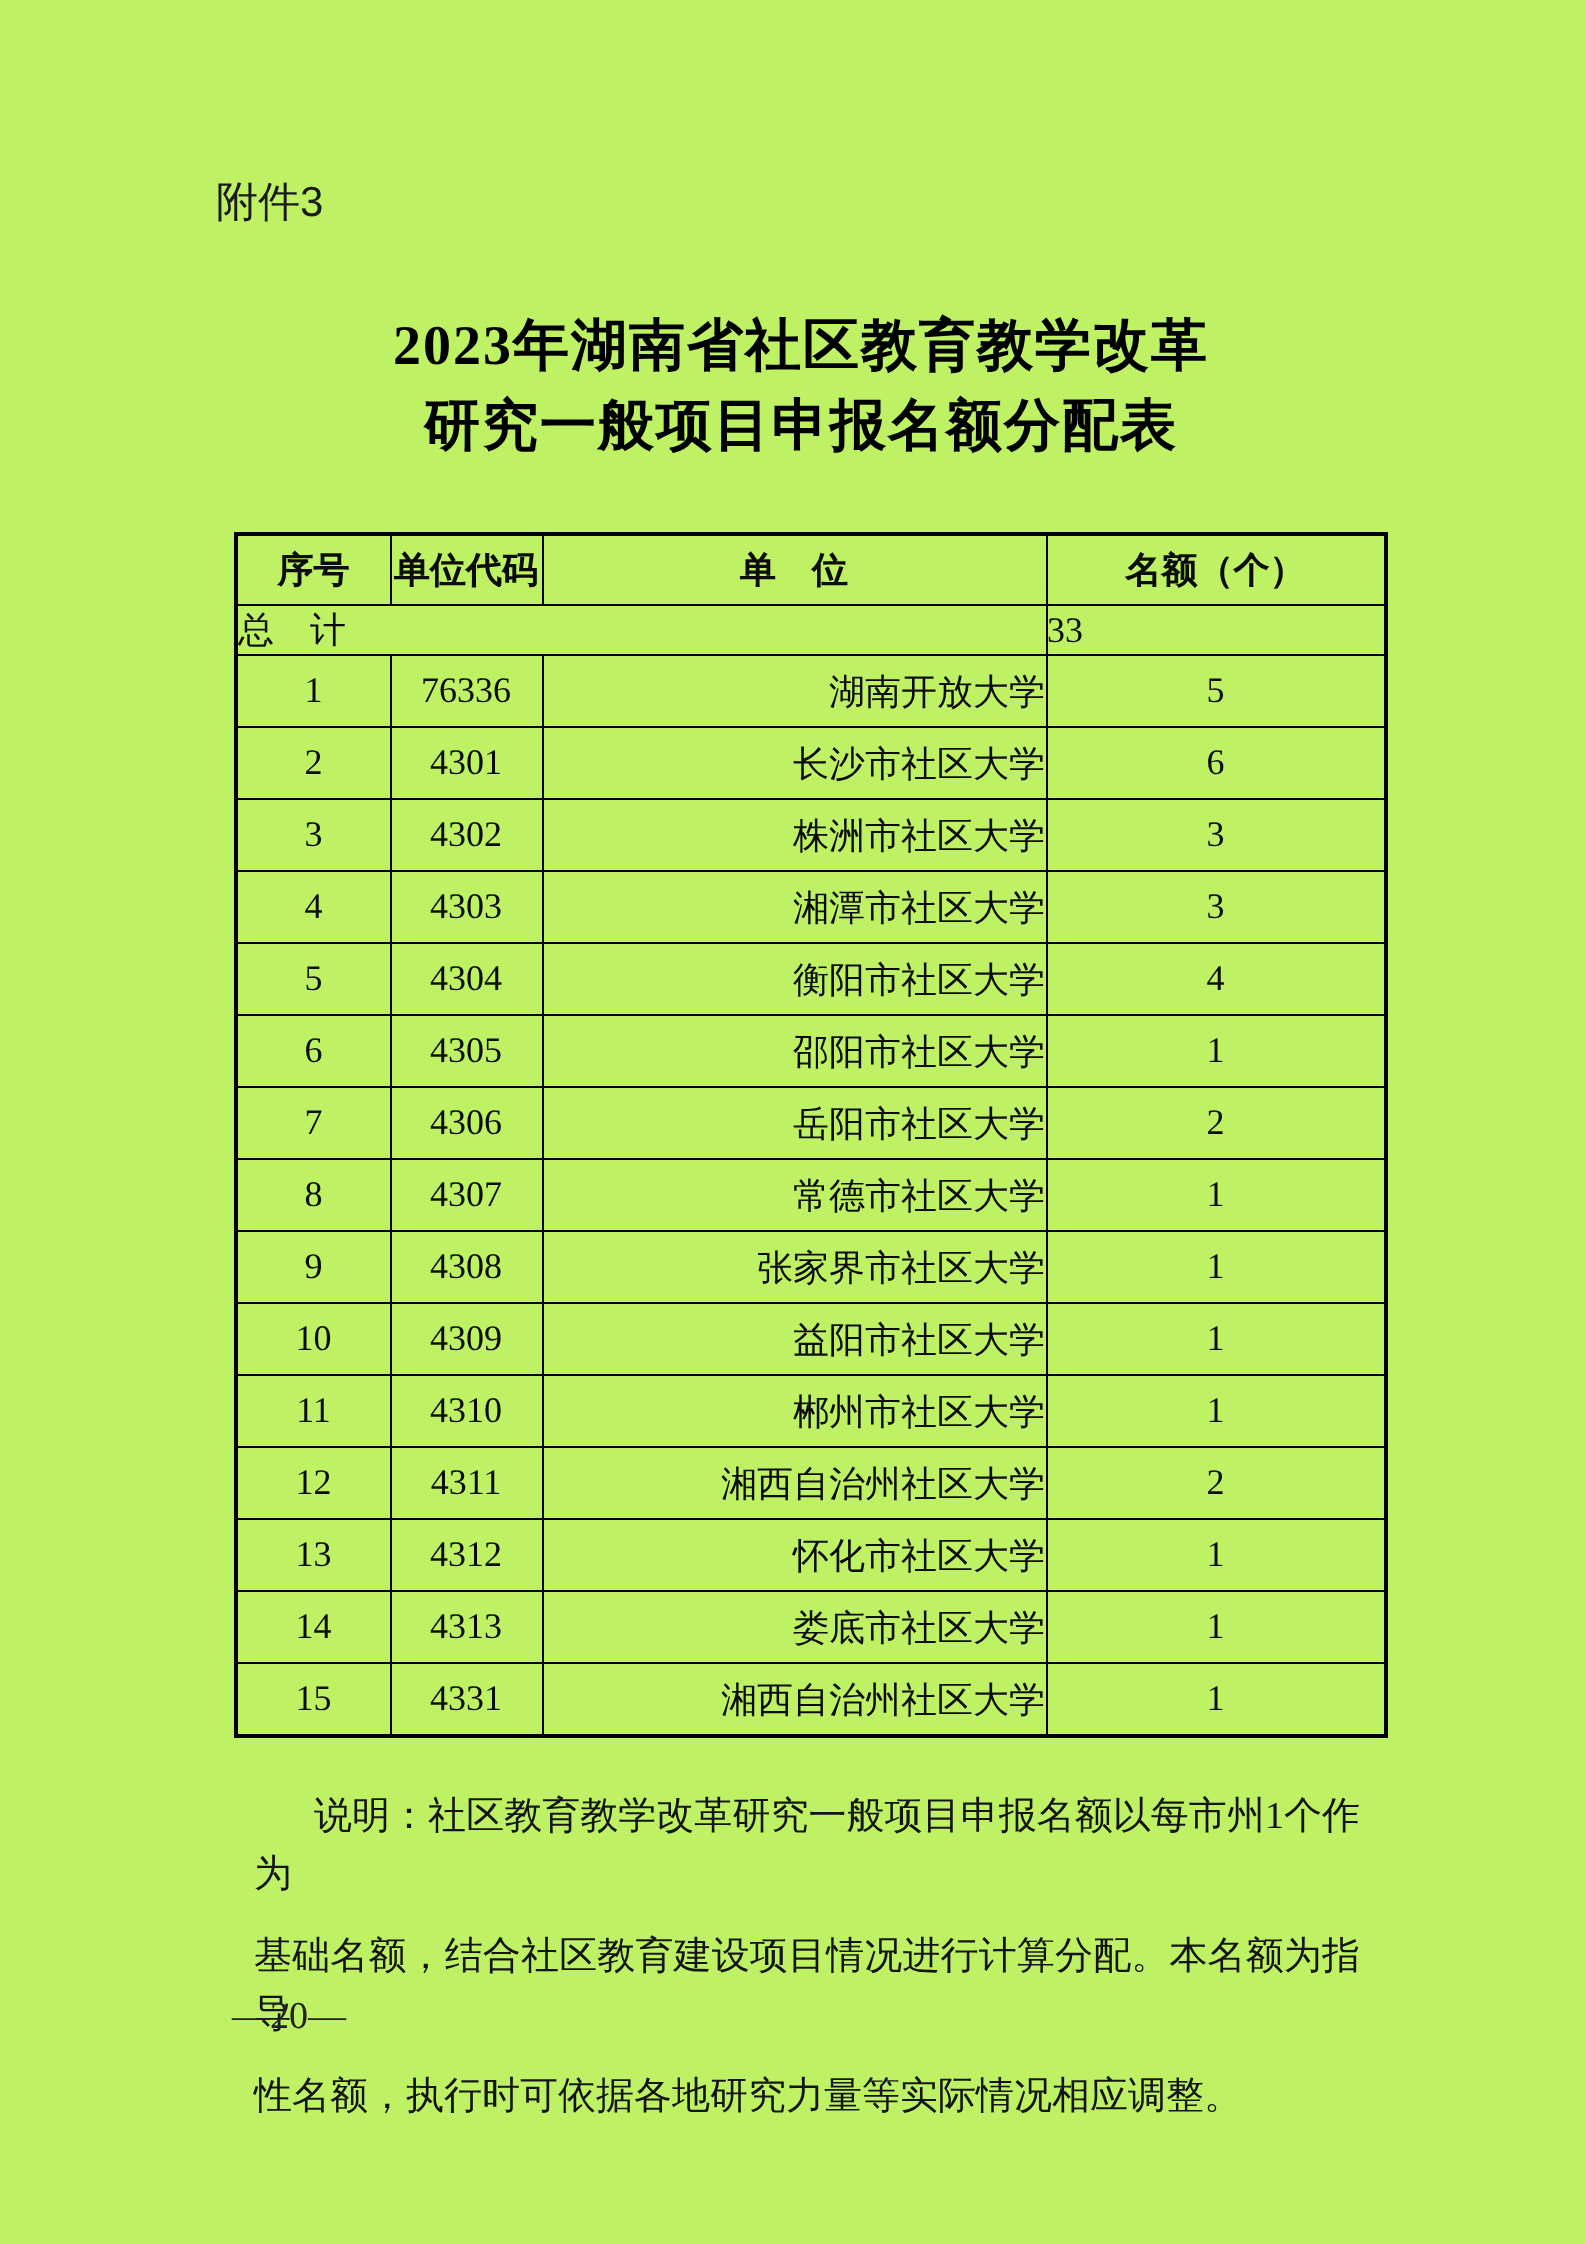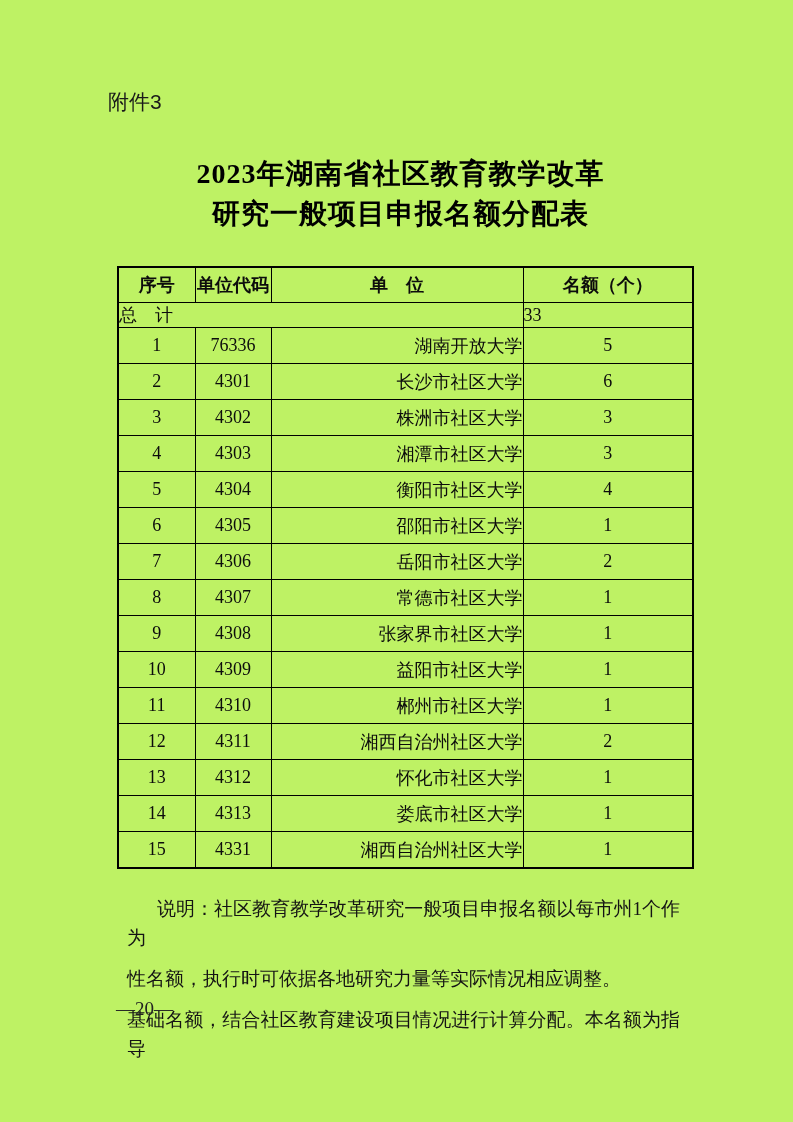--- a/index.html
+++ b/index.html
@@ -225,19 +225,19 @@
     <td>15</td>
     <td>4331</td>
     <td class="unit-cell">湘西自治州社区大学</td>
     <td>1</td>
   </tr>
       </tbody>
   </table>
 
   <div class="note-block">
     <p class="first-line">说明：社区教育教学改革研究一般项目申报名额以每市州1个作为</p>
+    <p>基础名额，结合社区教育建设项目情况进行计算分配。本名额为指导</p>
     <p>性名额，执行时可依据各地研究力量等实际情况相应调整。</p>
-    <p>基础名额，结合社区教育建设项目情况进行计算分配。本名额为指导</p>
   </div>
 
   <div class="page-number">—20—</div>
 
 </div>
 
 </body></html>

